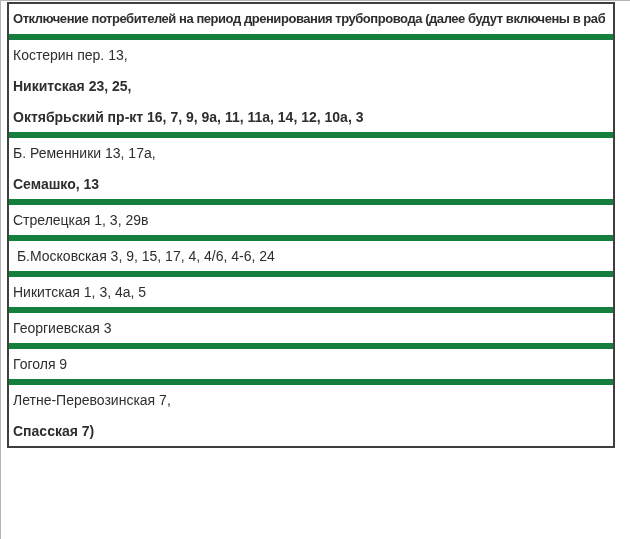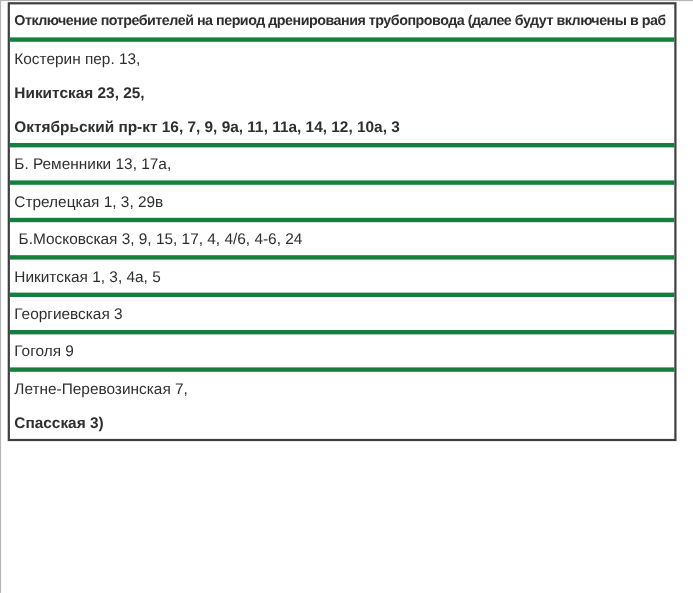--- a/index.html
+++ b/index.html
@@ -26,21 +26,21 @@
   .outage-table {
     position: absolute;
     left: 7px;
     top: 2px;
     width: 608px;
     box-sizing: border-box;
     border: 2px solid #3f3f3f;
     background: #ffffff;
   }
   .row {
-    border-top: 4px solid #15803d;
+    border-top: 6px solid #15803d;
     padding: 5px 8px 5px 4px;
     color: #2e2e2e;
     font-size: 14px;
   }
   .row:first-child {
     border-top: none;
   }
   .row p {
     margin: 0;
     line-height: 20px;
@@ -69,33 +69,34 @@
     <p>Отключение потребителей на период дренирования трубопровода (далее будут включены в работу)</p>
   </div>
 
 <div class="row">
       <p>Костерин пер. 13,</p>
       <p>Никитская 23, 25,</p>
       <p>Октябрьский пр-кт 16, 7, 9, 9а, 11, 11а, 14, 12, 10а, 3</p>
     </div>
     <div class="row">
       <p>Б. Ременники 13, 17а,</p>
+      <p>Семашко, 13</p>
     </div>
     <div class="row">
       <p>Стрелецкая 1, 3, 29в</p>
     </div>
     <div class="row">
       <p> Б.Московская 3, 9, 15, 17, 4, 4/6, 4-6, 24</p>
     </div>
     <div class="row">
       <p>Никитская 1, 3, 4а, 5</p>
     </div>
     <div class="row">
       <p>Георгиевская 3</p>
     </div>
     <div class="row">
       <p>Гоголя 9</p>
     </div>
     <div class="row">
       <p>Летне-Перевозинская 7,</p>
-      <p>Спасская 3)</p>
+      <p>Спасская 7)</p>
     </div>
   </div>
 
 </body></html>

